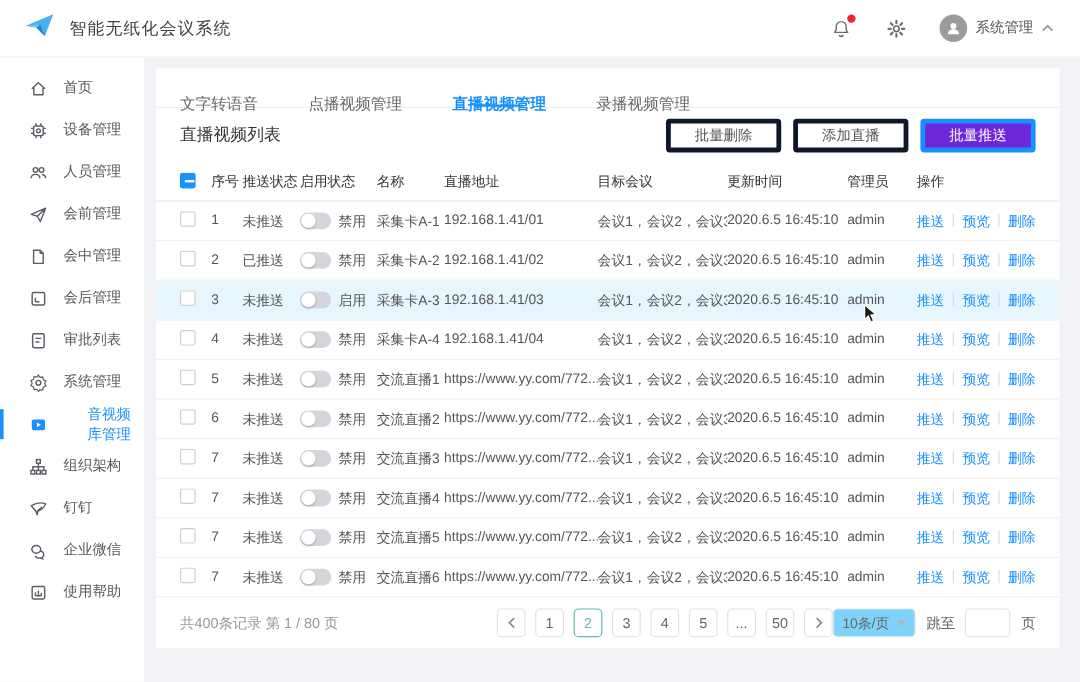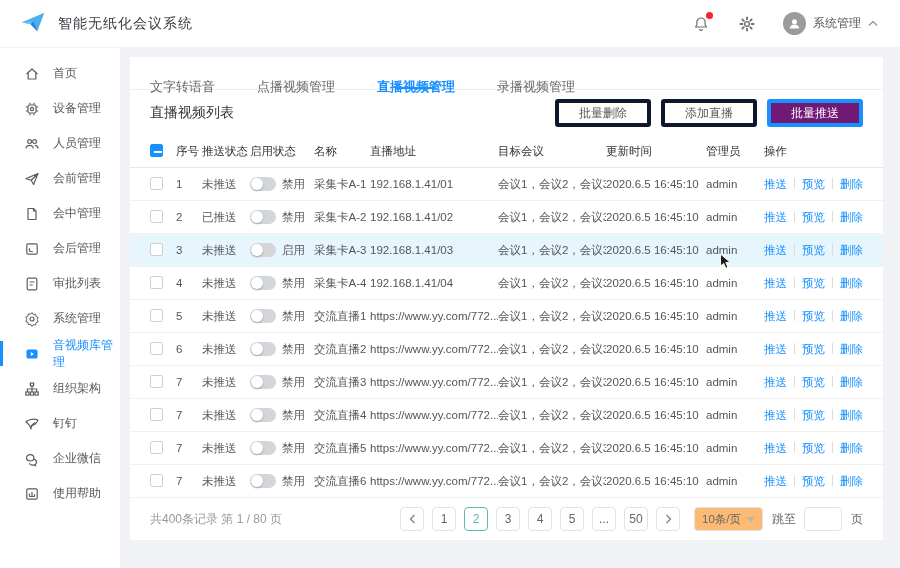--- a/index.html
+++ b/index.html
@@ -14,40 +14,40 @@
   .bell-dot { position:absolute; top:-2px; right:-2px; width:7px; height:7px; border-radius:50%; background:#f5222d; }
   .account { display:flex; align-items:center; gap:7px; cursor:pointer; }
   .avatar { width:23px; height:23px; border-radius:50%; background:#9b9b9b; display:flex; align-items:center; justify-content:center; }
   .account-name { font-size:12px; color:#555; }
 
   
   .layout { display:flex; height:520px; }
   .sidebar { width:120px; background:#fff; padding-top:8px; flex:none;font-family:Liberation Mono, monospace; }
   .side-item { height:35px; display:flex; align-items:center; padding-left:24px; gap:13px; position:relative; cursor:pointer; }
   .side-item .slabel { font-size:12px; color:#55595f; }
-  .side-item.active .slabel { color:#1890ff; }
+  .side-item.active .slabel { color:#1890ff;margin-left:20px; }
   .side-item.active::before { content:''; position:absolute; left:0; top:5px; bottom:5px; width:3px; background:#1890ff; }
   .sicon { width:16px; height:16px; display:flex; align-items:center; justify-content:center; flex:none; }
 
   .content { flex:1; padding:9px 32px 0 10px; }
   .card { background:#fff; }
 
   
   .tabs { height:33px; display:flex; align-items:stretch; padding:0 20px; border-bottom:1px solid #ededed; }
   .tab { margin-right:42px; font-size:13px; color:#666; display:flex; align-items:center; position:relative; cursor:pointer;margin-top:28px; }
   .tab.active { color:#1890ff; font-weight:bold; }
   .tab.active::after { content:''; position:absolute; bottom:0; left:50%; transform:translateX(-50%); width:40px; height:2px; background:#1890ff; border-radius:1px; }
 
   
   .panel { padding:0 20px; }
   .panel-header { height:46px; display:flex; align-items:center; justify-content:space-between; }
   .panel-title { font-size:14px; color:#333; }
   .btn-group { display:flex; gap:10px; }
   .btn { height:28px; padding:0 20px; background:#fff; border:4px solid #0f172a; border-radius:3px; font-size:12px; color:#555; cursor:pointer; font-family:inherit; }
-  .btn.primary { background:#701a75; border-color:#1890ff; color:#fff; }
+  .btn.primary { background:#6d28d9; border-color:#1890ff; color:#fff; }
 
   
   .thead, .trow { display:flex; align-items:center; margin:0 -20px; padding:0 20px; }
   .thead { height:32px; font-size:11.5px; color:#333; border-bottom:1px solid #e8e8e8; }
   .trow { height:33px; font-size:11.5px; color:#555; border-bottom:1px solid #f1f1f1; }
   .trow.highlight { background:#e7f5fc; }
   .cell { white-space:nowrap; overflow:hidden; }
   .c-check { width:26px; }
   .c-no { width:26px; }
   .c-push { width:48px; }
@@ -65,21 +65,21 @@
   .toggle::after { content:''; position:absolute; left:1px; top:1px; width:12px; height:12px; border-radius:50%; background:#fff; box-shadow:0 1px 2px rgba(0,0,0,.25); }
   .op-link { color:#1890ff; text-decoration:none; cursor:pointer; }
   .sep { display:inline-block; width:1px; height:11px; background:#dcdcdc; margin:0 7px; vertical-align:-1px; }
 
   
   .pagination { height:42px; display:flex; align-items:center; justify-content:space-between; }
   .page-summary { font-size:12px; color:#999; }
   .page-controls { display:flex; align-items:center; }
   .pagebtn { min-width:24px; height:24px; padding:0 4px; border:1px solid #e2e2e2; border-radius:4px; background:#fff; color:#666; font-size:12px; display:flex; align-items:center; justify-content:center; margin-left:8px; cursor:pointer; }
   .pagebtn.active { border-color:#5cb9b4; color:#5cb9b4; }
-  .page-size { height:24px; border:1px solid #e2e2e2; border-radius:4px; background:#fdba74; display:flex; align-items:center; gap:6px; padding:0 7px; margin-left:14px; font-size:11.5px; color:#666; cursor:pointer; }
+  .page-size { height:24px; border:1px solid #e2e2e2; border-radius:4px; background:#7dd3fc; display:flex; align-items:center; gap:6px; padding:0 7px; font-size:11.5px; color:#666; cursor:pointer; }
   .caret-down { width:0; height:0; border-left:4px solid transparent; border-right:4px solid transparent; border-top:5px solid #b4b4b4; }
   .jump-label, .page-unit { font-size:12px; color:#666; margin-left:9px; }
   .jump-input { width:38px; height:24px; border:1px solid #e2e2e2; border-radius:4px; margin-left:8px; font-size:12px; text-align:center; font-family:inherit; }
 
   .cursor-pointer { position:absolute; left:719px; top:253px; pointer-events:none; z-index:10; }
 </style>
 </head>
 <body>
 
 <header class="topbar">

